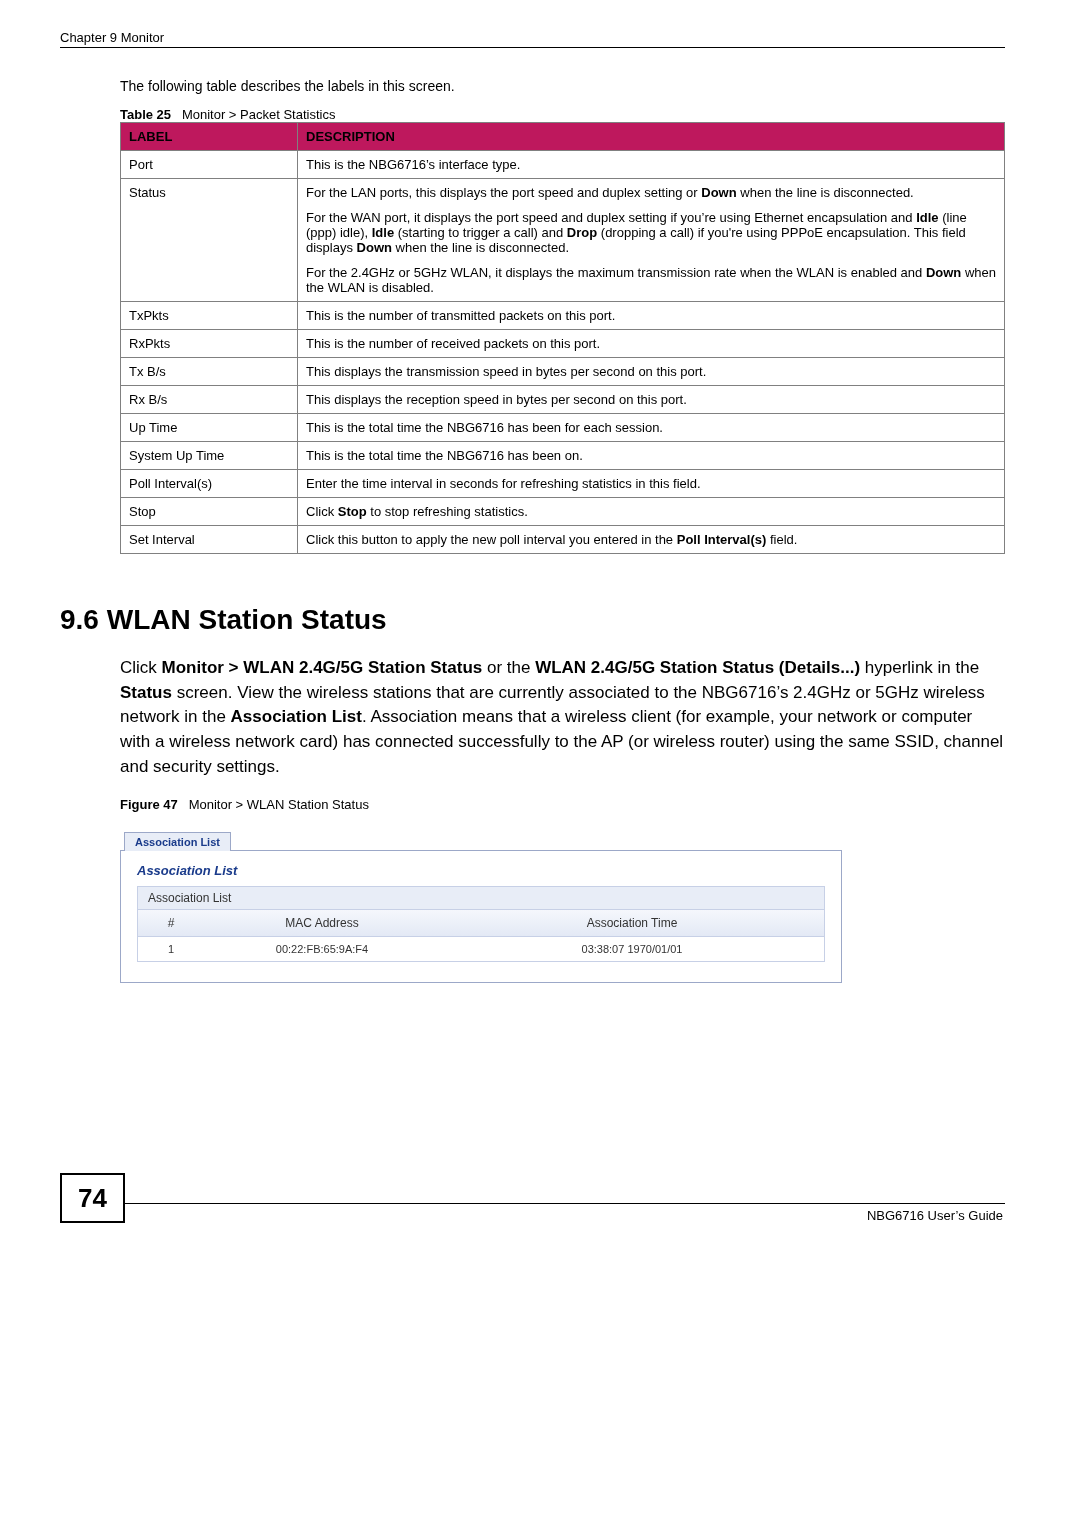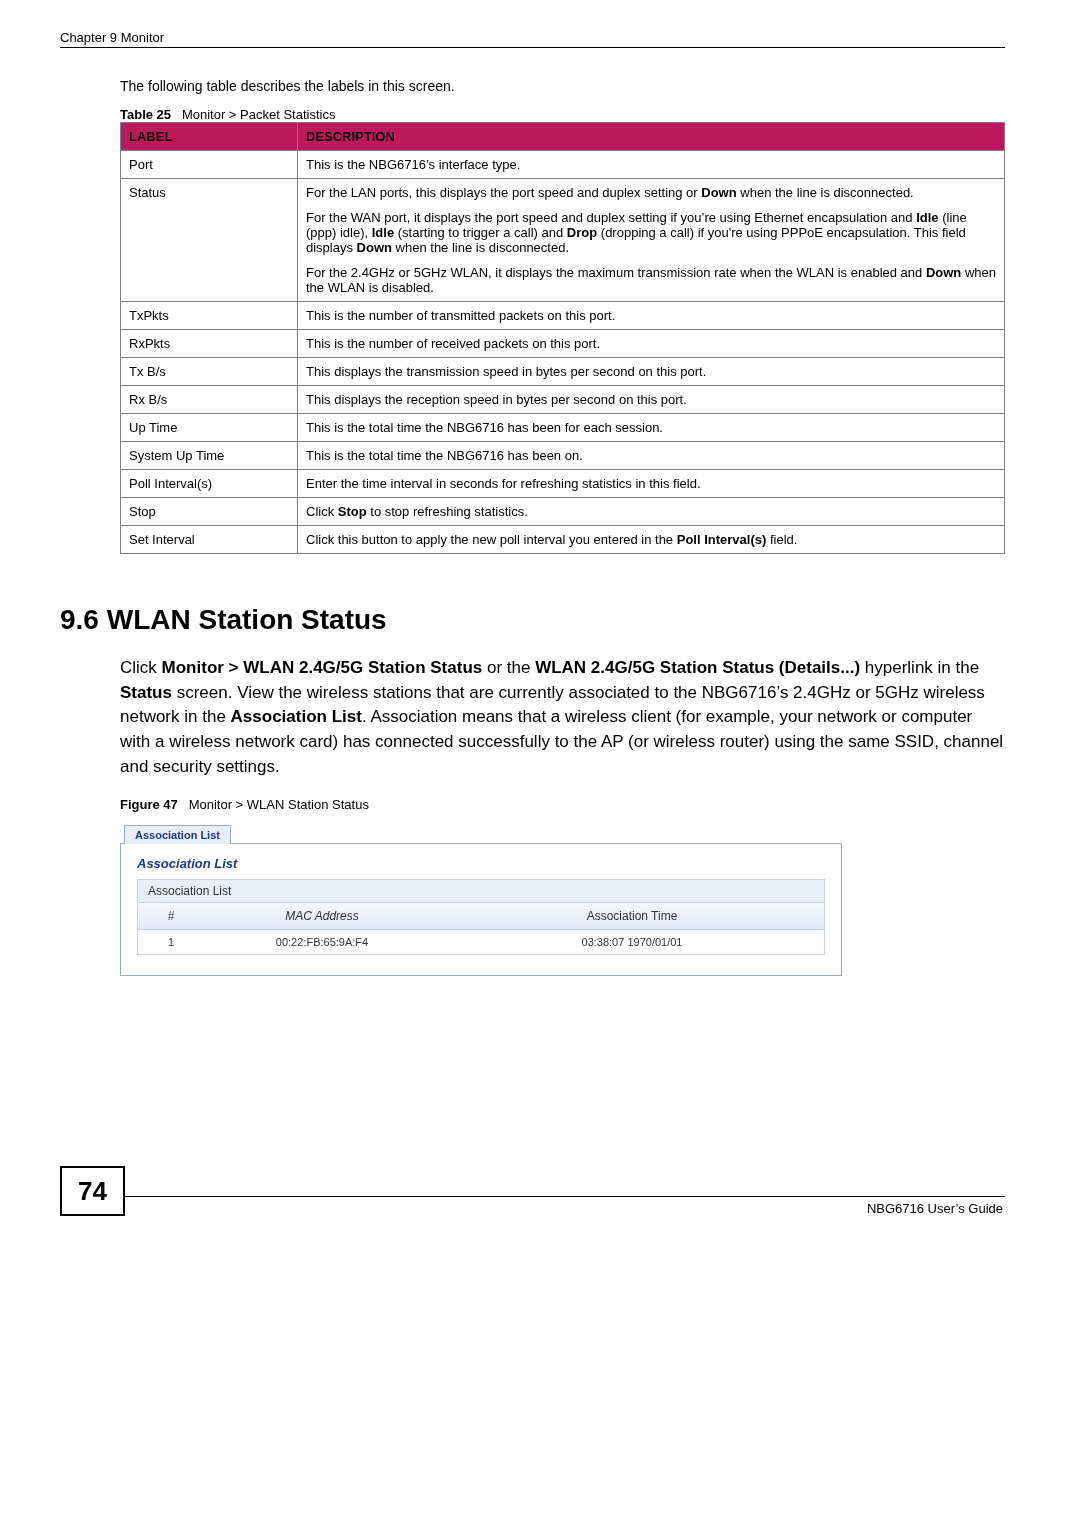--- a/index.html
+++ b/index.html
@@ -65,21 +65,21 @@
     margin-bottom: 20px;
     margin-left: 0;
   }
   .section-body-text {
     font-size: 17px;
     line-height: 1.45;
     margin-bottom: 18px;
   }
   .figure-caption {
     font-size: 13px;
-    margin-bottom: 12px;
+    margin-bottom: 19px;
   }
   .figure-box {
     border: 1px solid #9ca8c8;
     width: 720px;
     background: #fff;
     font-family: Arial, sans-serif;
   }
   .figure-tab {
     display: inline-block;
     background: #e8edf7;
@@ -127,21 +127,21 @@
     border-bottom: 1px solid #c7d0e6;
     text-align: center;
   }
   table.assoc-table td {
     padding: 6px 8px;
     text-align: center;
     color: #333;
     font-size: 11px;
   }
   .assoc-col-num { width: 50px; }
-  .assoc-col-mac { width: 220px; font-style: italic; }
+  .assoc-col-mac { width: 220px; }
   .page-num-box {
     border: 2.5px solid #000;
     font-size: 26px;
     font-weight: bold;
     padding: 10px 16px;
     font-family: Arial, sans-serif;
     line-height: 1;
   }
   .footer-right-text {
     font-size: 13px;

